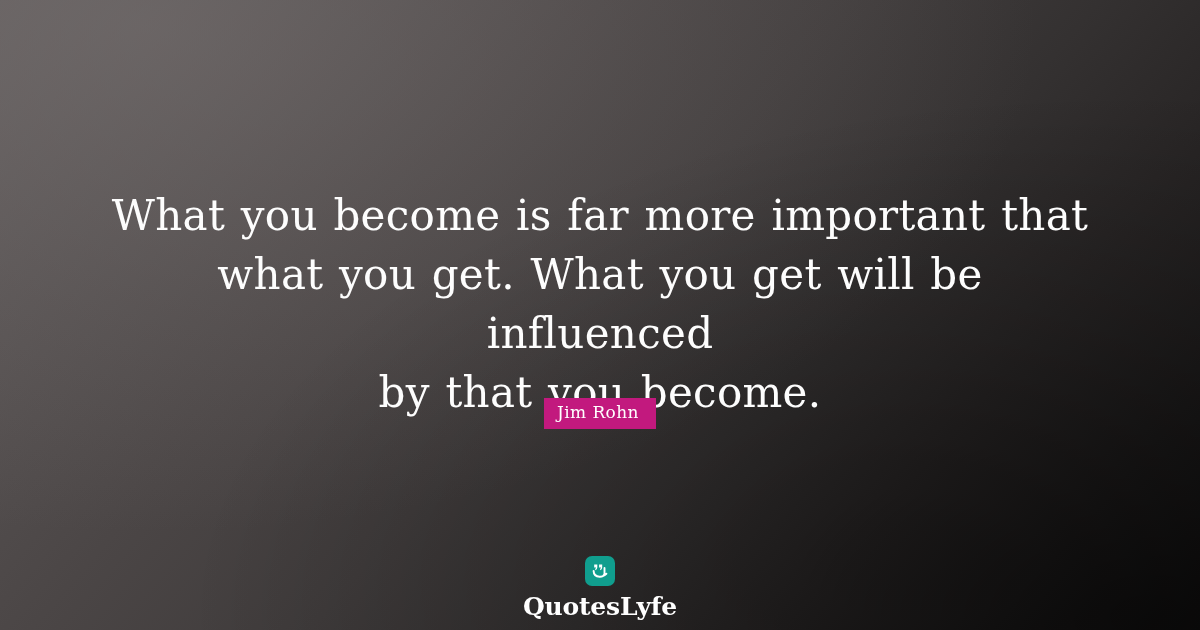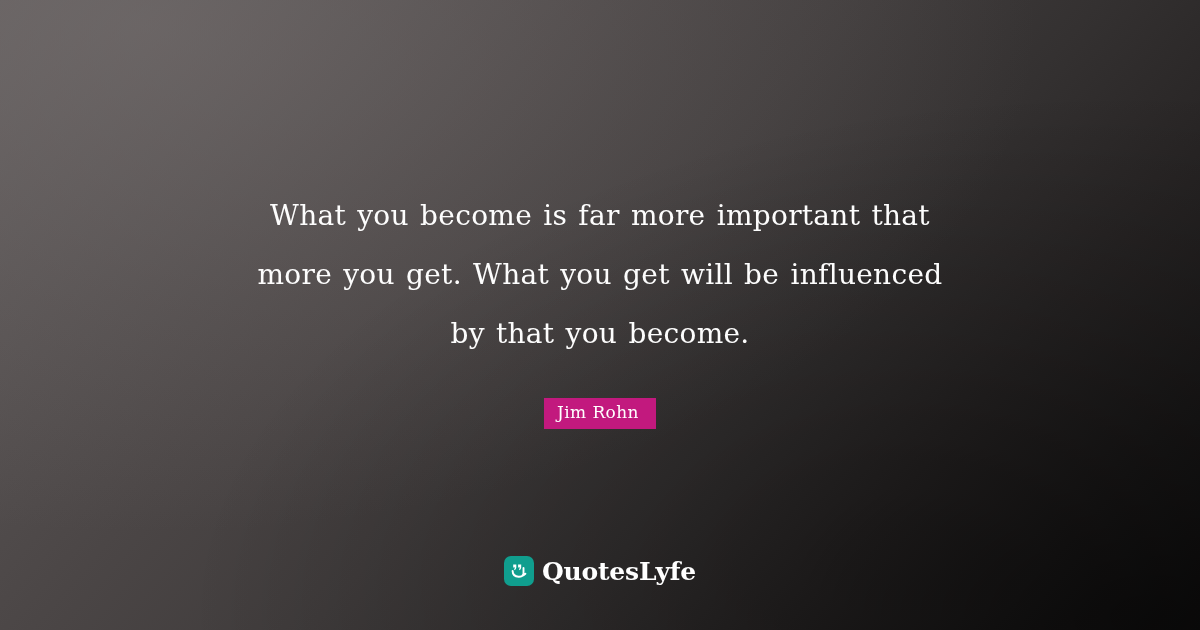--- a/index.html
+++ b/index.html
@@ -49,21 +49,21 @@
     right: 0;
     top: 186px;
     text-align: center;
     padding: 0 110px;
     box-sizing: border-box;
   }
   .quote-text {
     margin: 0;
     color: #fdfdfd;
     font-family: "DejaVu Serif", "Liberation Serif", serif;
-    font-size: 28px;
+    font-size: 42px;
     font-weight: 400;
     line-height: 59px;
     letter-spacing: 0.3px;
     word-spacing: 2px;
   }
 
   
   .author-wrap {
     position: absolute;
     left: 0;
@@ -87,20 +87,21 @@
   
   .brand {
     position: absolute;
     left: 0;
     right: 0;
     top: 556px;
     display: flex;
     align-items: center;
     justify-content: center;
     gap: 8px;
+    flex-direction: column;
   }
   .brand-mark {
     width: 30px;
     height: 30px;
     border-radius: 7px;
     background: #109e8e;
     display: flex;
     align-items: center;
     justify-content: center;
     flex: 0 0 auto;
@@ -118,21 +119,21 @@
 </style>
 </head>
 <body>
 
 <div class="quote-card">
 
   <div class="vignette"></div>
 
   <div class="quote-block">
     <p class="quote-text">What you become is far more important that</p>
-    <p class="quote-text">more you get. What you get will be influenced</p>
+    <p class="quote-text">what you get. What you get will be influenced</p>
     <p class="quote-text">by that you become.</p>
   </div>
 
   <div class="author-wrap">
     <span class="author-badge">Jim Rohn</span>
   </div>
 
   <div class="brand">
     <span class="brand-mark">
       <svg width="22" height="22" viewBox="0 0 22 22" aria-hidden="true">

